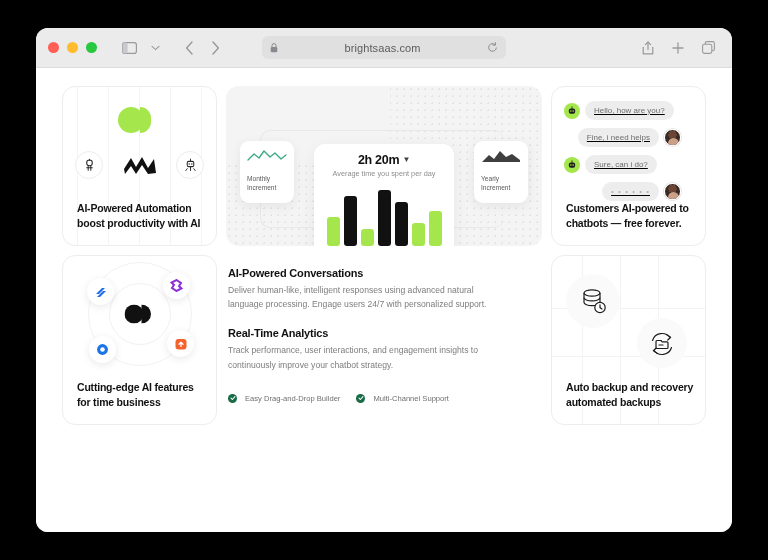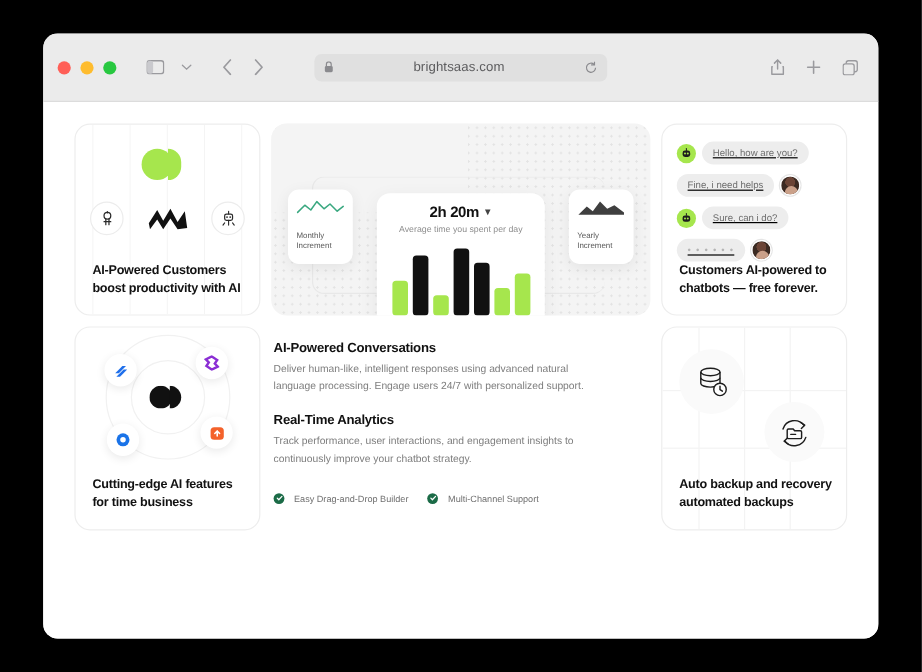--- a/index.html
+++ b/index.html
@@ -15,21 +15,21 @@
     left: 36px; top: 28px;
     width: 696px; height: 504px;
     background: #ffffff;
     border-radius: 12px;
     overflow: hidden;
     box-shadow: 0 10px 40px rgba(0,0,0,.35);
   }
 
   
   #browser-toolbar {
-    height: 57px;
+    height: 40px;
     background: #ebebeb;
     border-bottom: 1px solid #dcdcdc;
     display: flex; align-items: center;
     padding: 16px 12px;
     position: relative;
   }
   .traffic-lights { display: flex; gap: 8px; align-items: center; }
   .tl { width: 11px; height: 11px; border-radius: 50%; }
   .tl.red { background: #ff5f57; }
   .tl.yellow { background: #febc2e; }
@@ -230,21 +230,21 @@
     font-size: 6.6px;
     color: #5a5a5a;
     line-height: 1.35;
     margin-top: 8px;
     font-weight: 500;
   }
 
   
   #chat-area { position: absolute; left: 12px; right: 24px; top: 14px; text-decoration: underline; }
   .msg-row { display: flex; align-items: center; gap: 5px; margin-bottom: 8px; }
-  .msg-row.out { }
+  .msg-row.out { justify-content: flex-end; }
   .bubble {
     background: #ededed;
     border-radius: 11px;
     padding: 5px 9px;
     font-size: 8px;
     color: #6d6d6d;
     max-width: 105px;
   }
   .bot-avatar {
     width: 16px; height: 16px; border-radius: 50%;
@@ -435,21 +435,21 @@
         <div class="icon-circle" id="robot-right">
           <svg width="15" height="15" viewBox="0 0 16 16">
             <rect x="4.5" y="3.6" width="7" height="5.6" rx="1.6" fill="none" stroke="#2a2a2a" stroke-width="1.1"></rect>
             <circle cx="6.6" cy="6.3" r=".8" fill="#2a2a2a"></circle>
               <circle cx="9.4" cy="6.3" r=".8" fill="#2a2a2a"></circle>
             <path d="M8 1.2 V3.4 M4.5 11.4 L3 13.4 M11.5 11.4 L13 13.4 M8 9.2 V13.4" stroke="#2a2a2a" stroke-width="1" stroke-linecap="round" fill="none"></path>
           </svg>
         </div>
 
         <div class="card-caption">
-          <span>AI-Powered Customers</span><br>
+          <span>AI-Powered Automation</span><br>
           <span>boost productivity with AI</span>
         </div>
       </div>
 
       <div class="card wide" id="card-chart">
         <div class="dots"></div>
         <div class="dots-mask"></div>
         <div class="conn-line" id="conn-a"></div>
 
         <div class="mini-card" id="mini-monthly">

